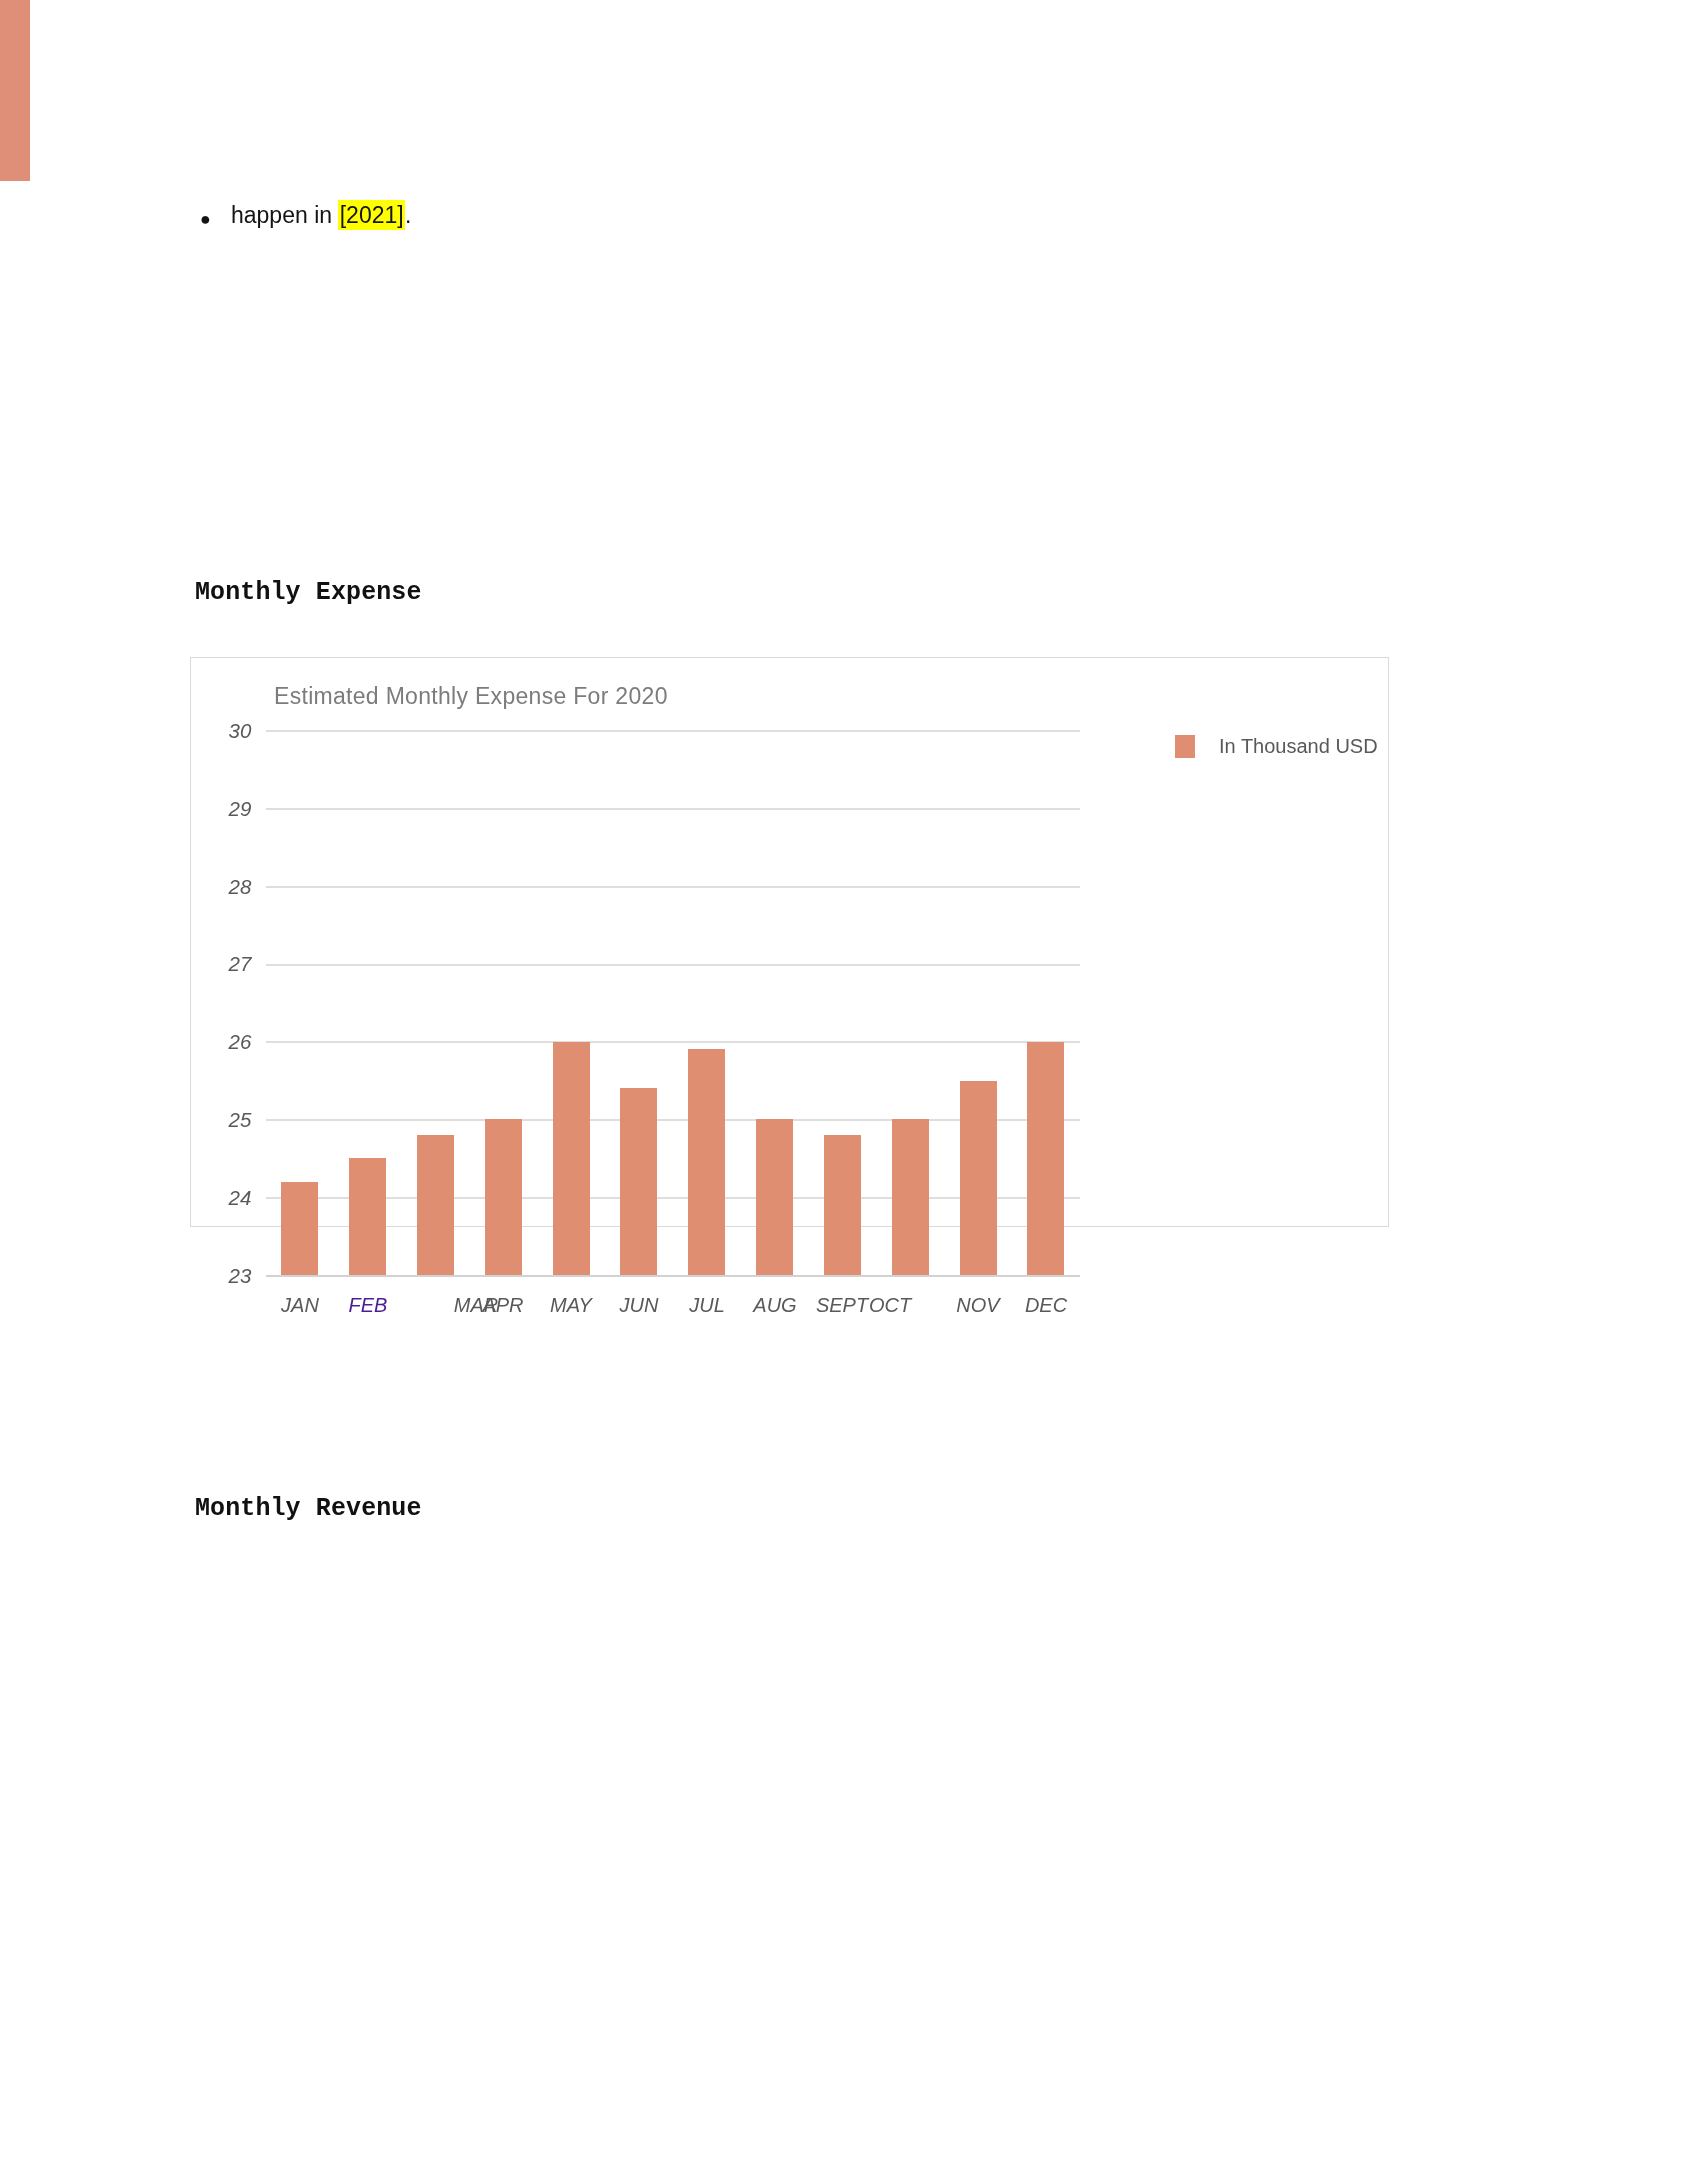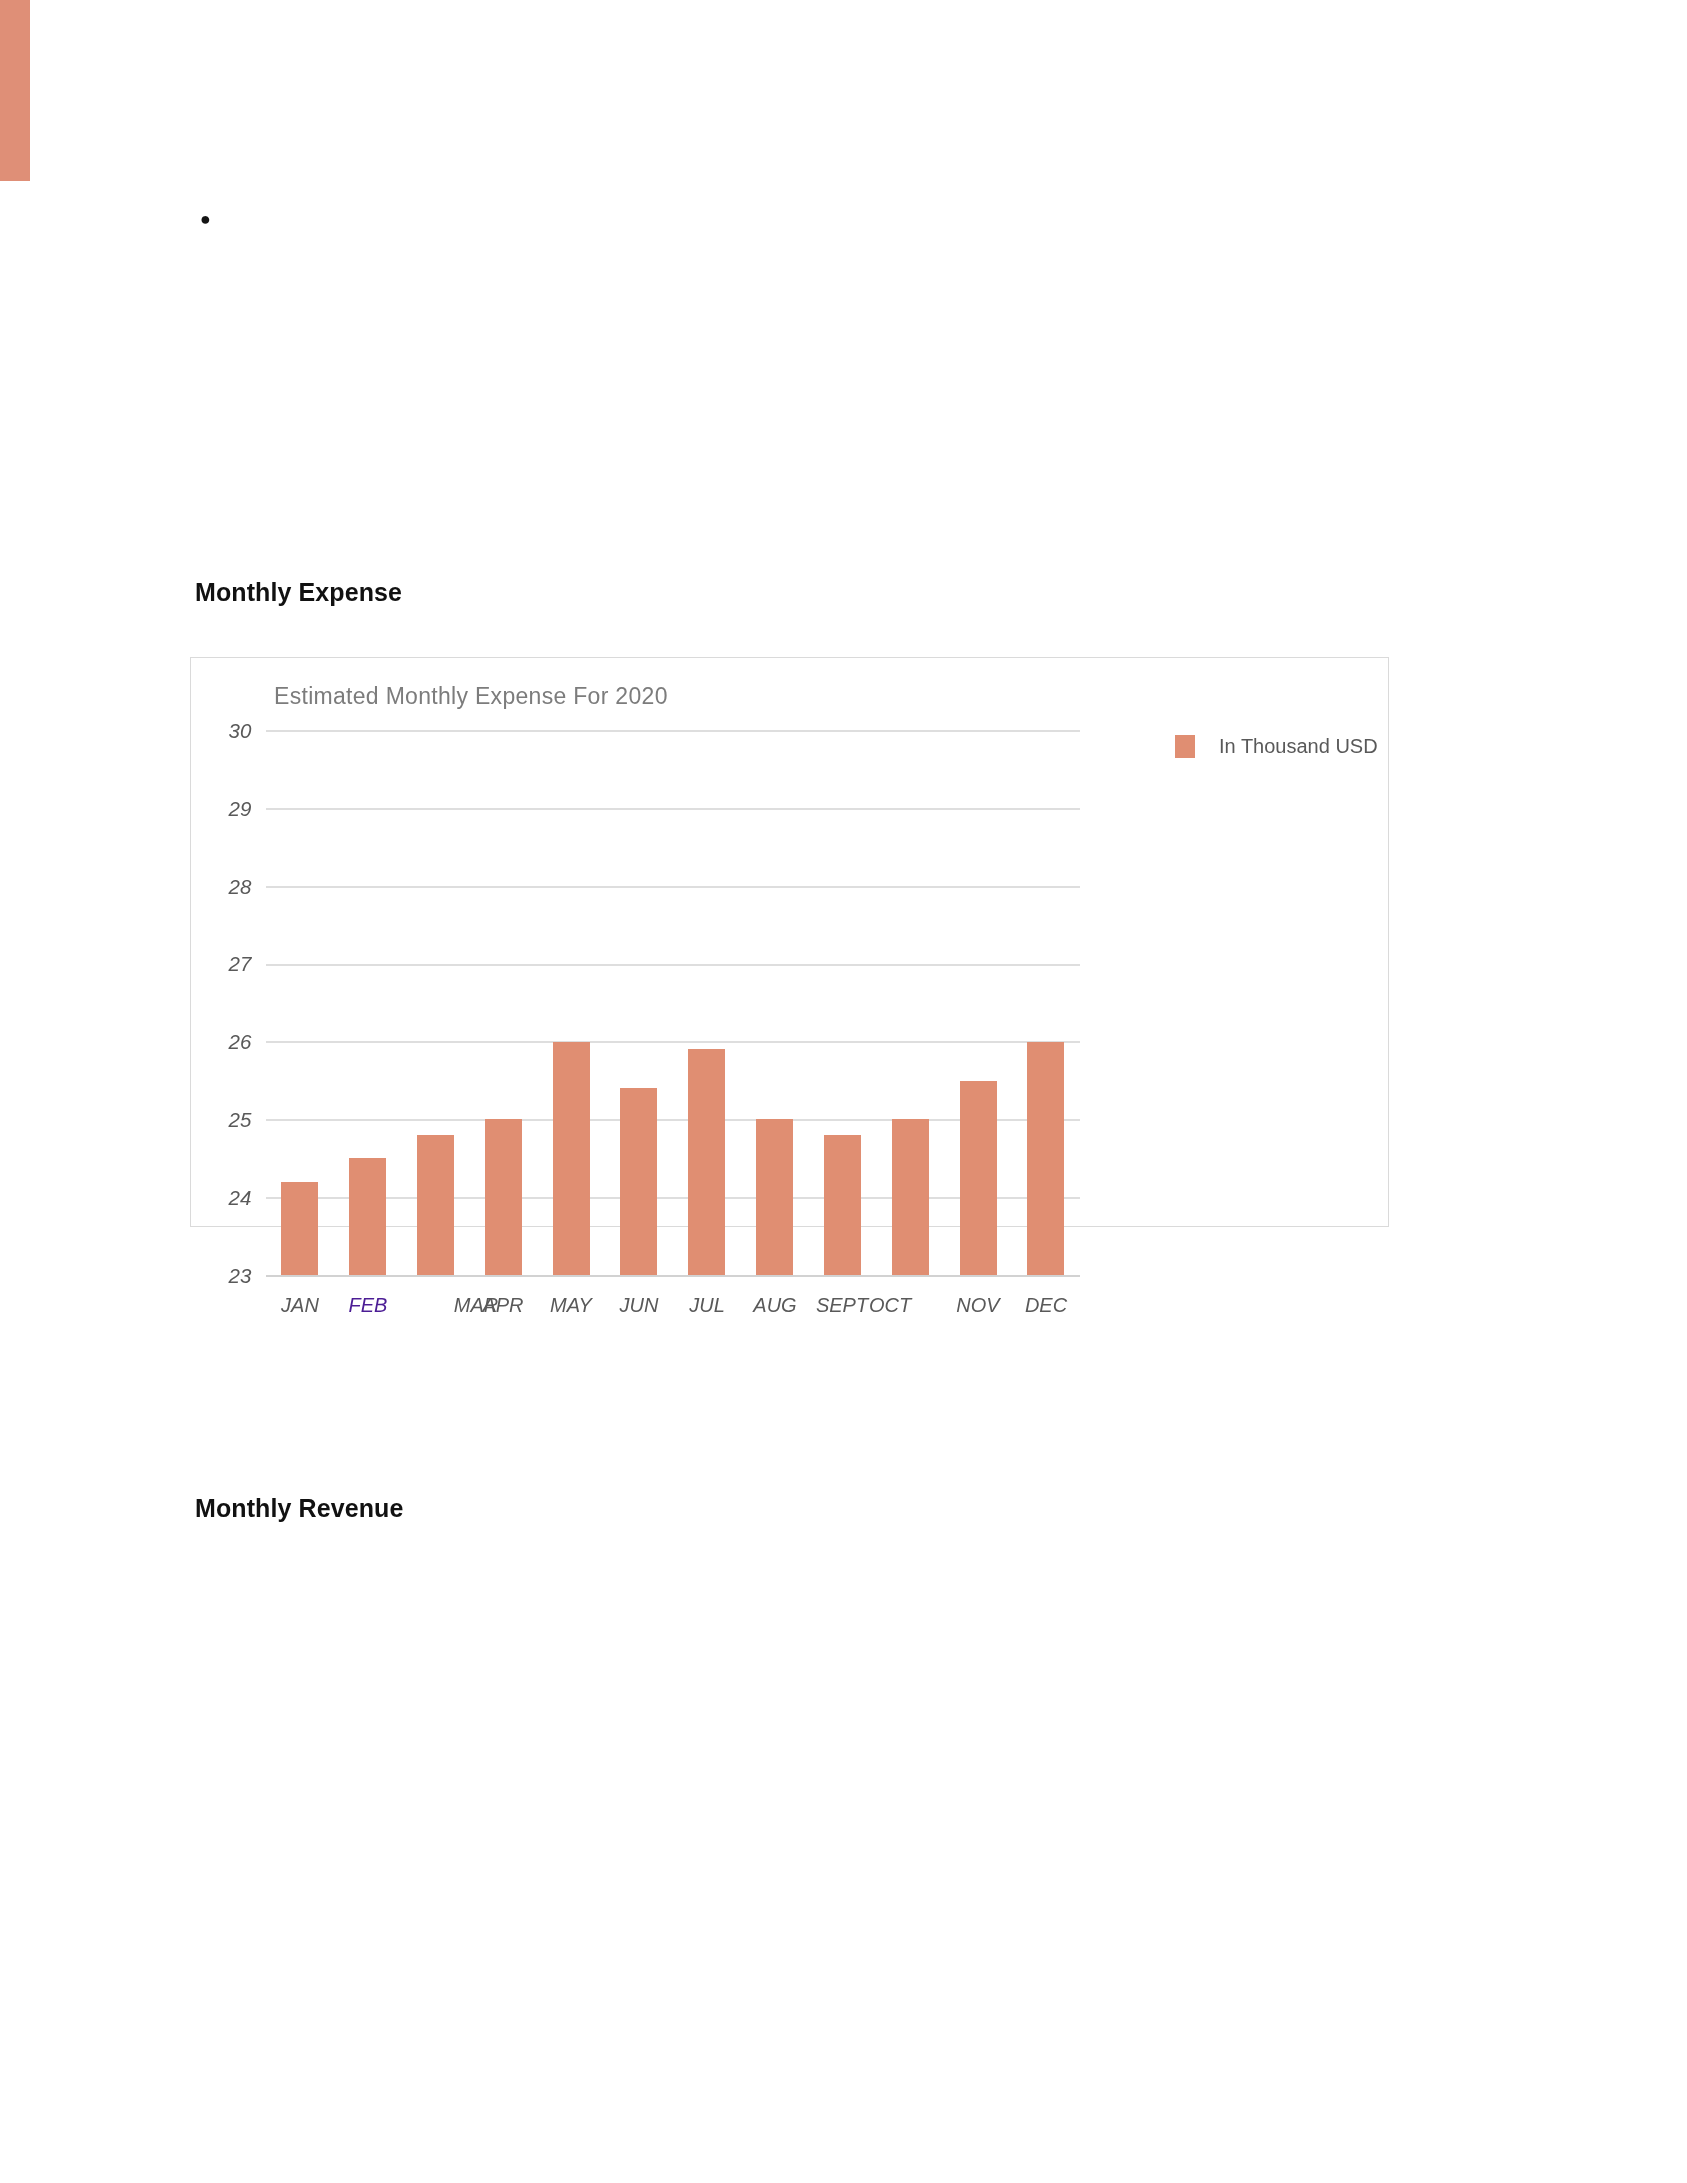--- a/index.html
+++ b/index.html
@@ -49,20 +49,21 @@
 
   
   .heading {
     position: absolute;
     left: 195px;
     margin: 0;
     font-size: 25px;
     font-weight: bold;
     color: #111111;
     letter-spacing: 0.1px;
+    font-family: Liberation Mono, monospace;
   }
   .heading-expense { top: 578px; }
   .heading-revenue { top: 1494px; }
 
   
   .chart-frame {
     position: absolute;
     left: 190px; top: 657px;
     width: 1199px; height: 570px;
     border: 1.3px solid #dadada;
@@ -135,20 +136,21 @@
 </head>
 <body>
 
 <div class="page">
 
   <div class="accent-bar" style="background: rgb(223, 143, 119);"></div>
 
   <div class="bullet-para">
     <span class="bullet-marker">●</span>
     <div class="bullet-text">
+      <div class="bullet-line2"><span>happen in </span><mark class="hl">[2021]</mark><span>.</span></div>
     </div>
   </div>
 
   <h2 class="heading heading-expense">Monthly Expense</h2>
 
   <div class="chart-frame">
     <div class="chart-title" style="color: rgb(124, 124, 124);">Estimated Monthly Expense For 2020</div>
     <div class="chart-legend">
       <span class="legend-swatch" style="background: rgb(224, 142, 114);"></span>
       <span class="legend-label">In Thousand USD</span>

